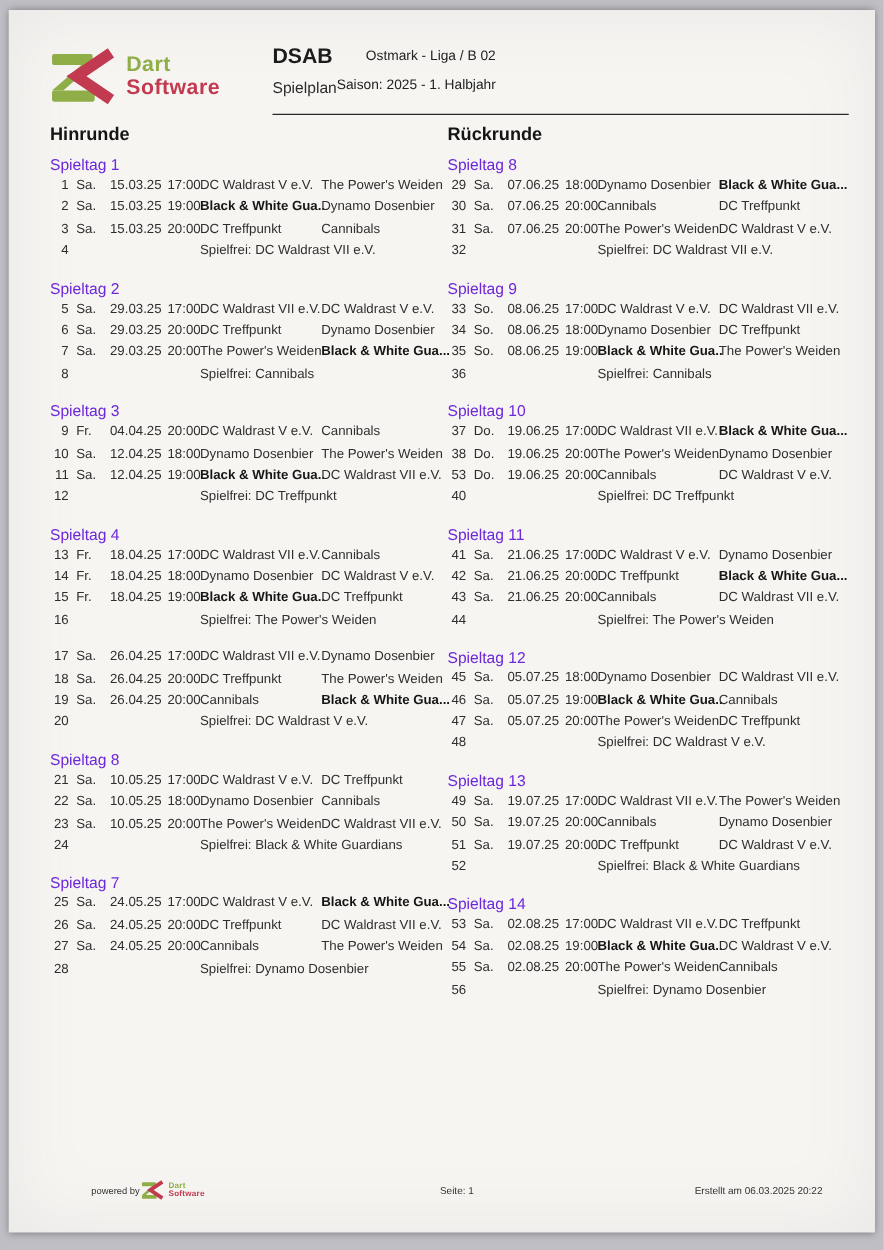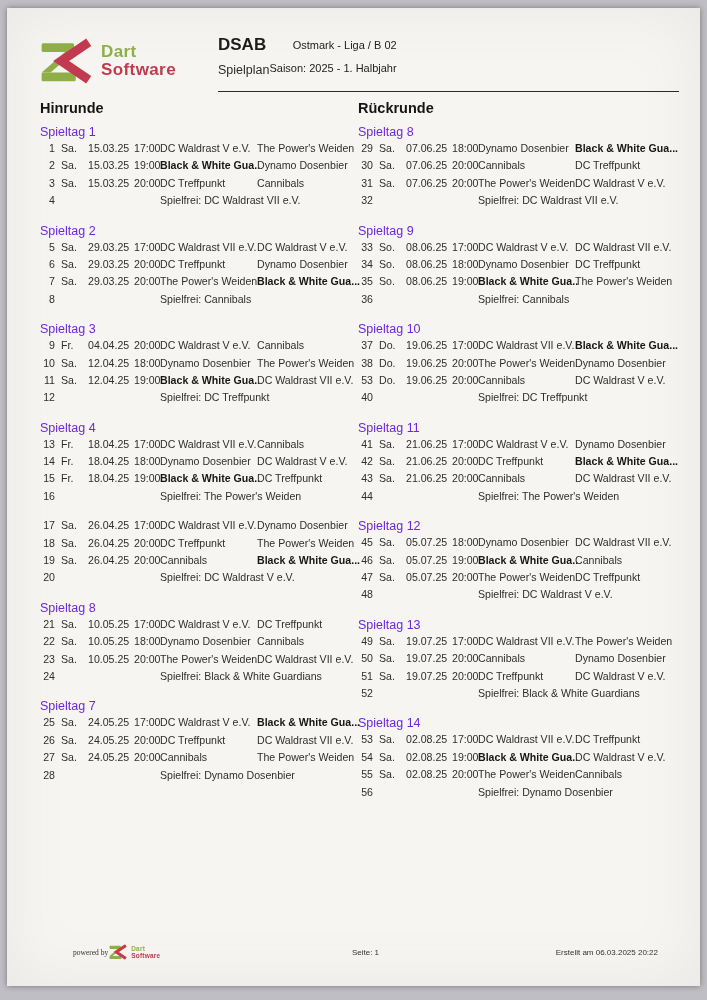--- a/index.html
+++ b/index.html
@@ -43,21 +43,21 @@
   .date{width:46px;}
   .time{width:26px;}
   .home{width:97px;}
   .away{flex:1;}
   .bye{flex:1;}
   .spacer{width:99px;}
   .b{font-weight:bold;color:#161616;}
 
   
   .footer{position:absolute;left:33px;right:21px;bottom:26px;display:flex;align-items:center;color:#333;}
-  .pb{font-size:7.5px;margin-right:1px;font-family:Liberation Serif, serif;}
+  .pb{font-size:7.5px;margin-right:1px;}
   .f-logo{display:flex;align-items:center;gap:4px;}
   .f-logo-text{line-height:1.1;font-size:6.5px;font-weight:bold;letter-spacing:.2px;}
   .f-logo-text .w1{color:var(--green);display:block;}
   .f-logo-text .w2{color:var(--red);display:block;}
   .f-center{position:absolute;left:0;right:0;text-align:center;font-size:8px;}
   .f-right{margin-left:auto;font-size:8px;}
 </style>
 </head>
 <body>
 

